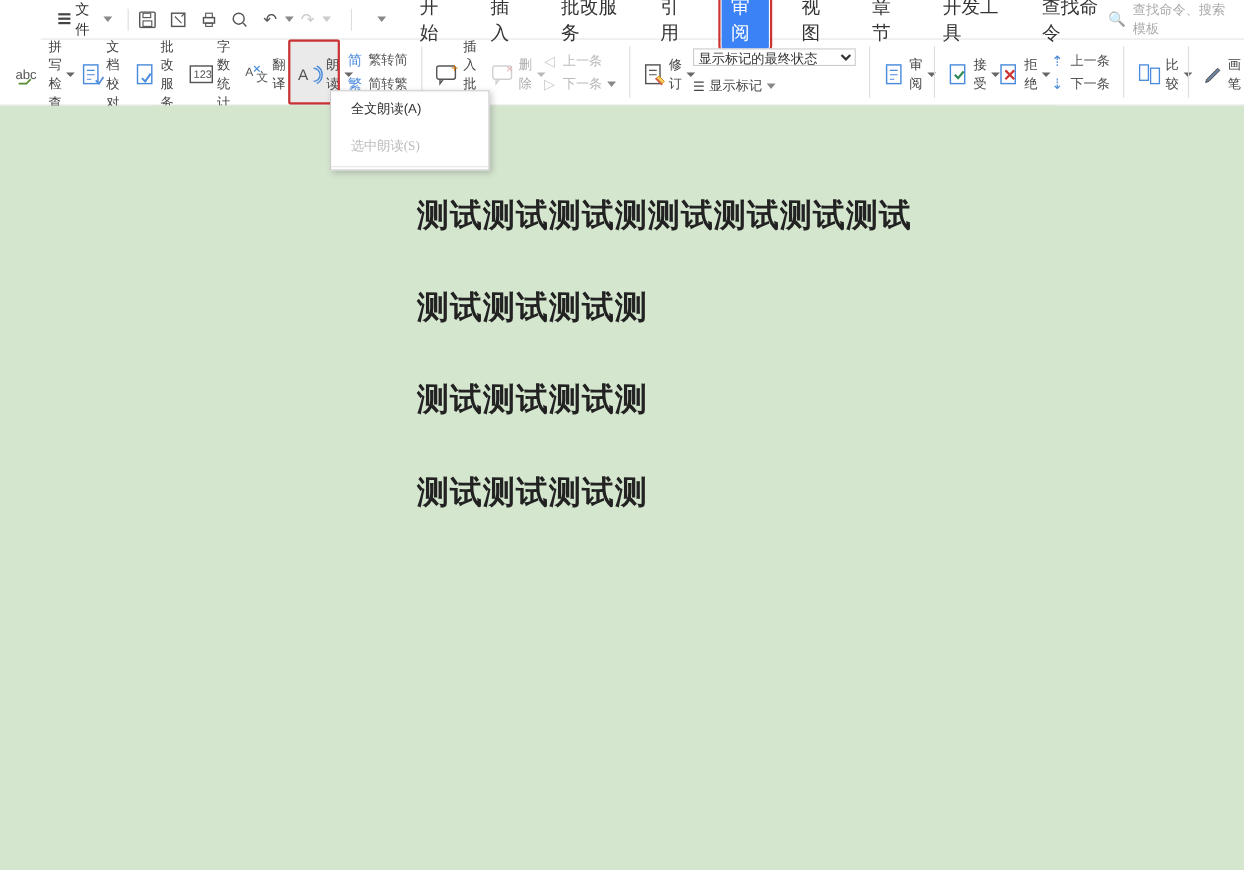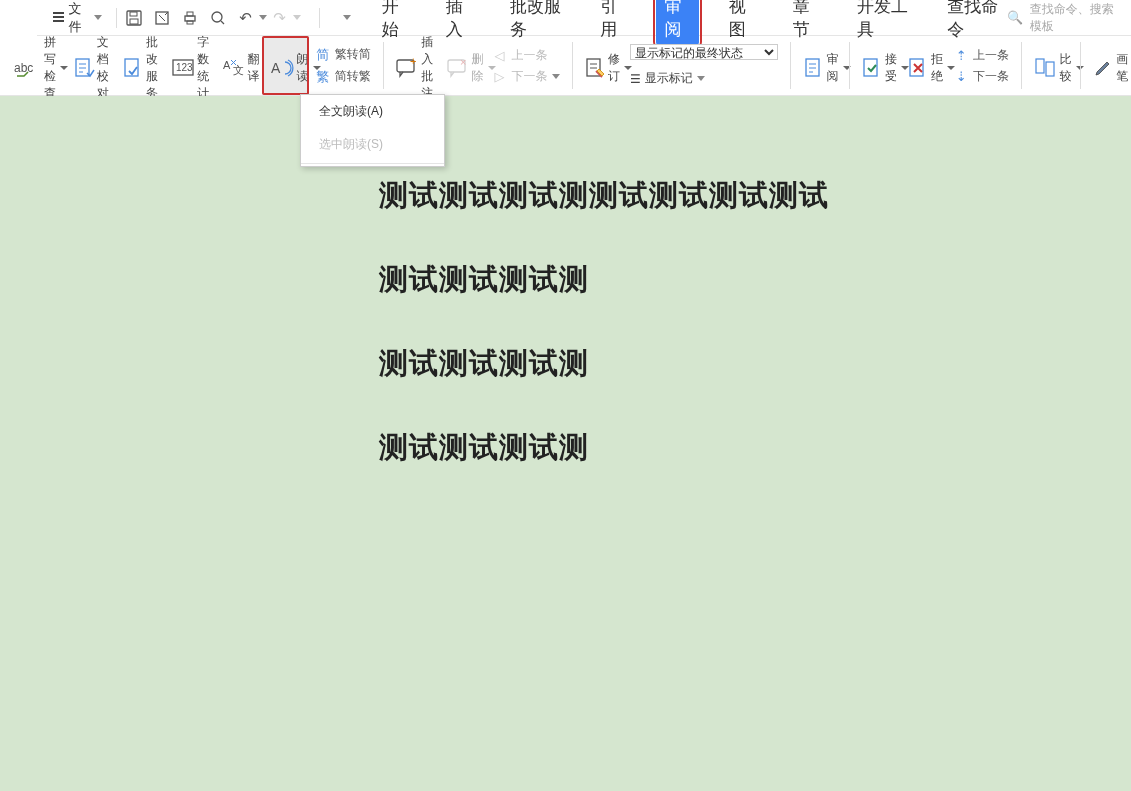--- a/index.html
+++ b/index.html
@@ -41,23 +41,23 @@
   .rb-stack-row.disabled { color: #bbb; }
   .rb-stack-row.disabled .mini-icon { color: #ccc; }
 
   .sep { width: 1px; background: #ddd; margin: 6px 6px; }
 
   .track-select { display: flex; align-items: center; }
   .track-select select { width: 150px; height: 16px; font-size: 12px; border: 1px solid #ccc; background: #fff; color: #333; }
   .show-mark-row { display: flex; align-items: center; gap: 4px; margin-top: 6px; font-size: 12px; color: #444; cursor: pointer; }
 
   
-  .dropdown { position: absolute; left: 300px; top: 94px; width: 145px; background: #fff; border: 1px solid #ccc; box-shadow: 2px 2px 6px rgba(0,0,0,.2); z-index: 50; }
+  .dropdown { position: absolute; left: 300px; top: 82px; width: 145px; background: #fff; border: 1px solid #ccc; box-shadow: 2px 2px 6px rgba(0,0,0,.2); z-index: 50; }
   .dd-item { padding: 8px 18px; font-size: 12px; color: #333; cursor: pointer; }
-  .dd-item.disabled { color: #bbb; cursor: default; }
+  .dd-item.disabled { color: #bbb; cursor: default; font-family: Liberation Serif, serif; }
   .dd-sep { height: 1px; background: #e5e5e5; margin: 2px 0; }
 
   
   .doc-area { position: relative; background: #d5e6cf; height: 695px; overflow: hidden; }
   .page { position: absolute; left: 140px; top: -20px; width: 820px; height: 1100px; background: #d5e6cf;}
   .margin-guide { position: absolute; left: 190px; top: 0; width: 45px; height: 78px; border-right: 1px solid #bbb; border-bottom: 1px solid #bbb; }
   .doc-text { position: absolute; left: 239px; font-family: "SimHei", "Microsoft YaHei", sans-serif; font-weight: 700; font-size: 29px; letter-spacing: 1px; color: #222; }
   .l1 { top: 100px; }
   .l2 { top: 184px; }
   .l3 { top: 268px; }

